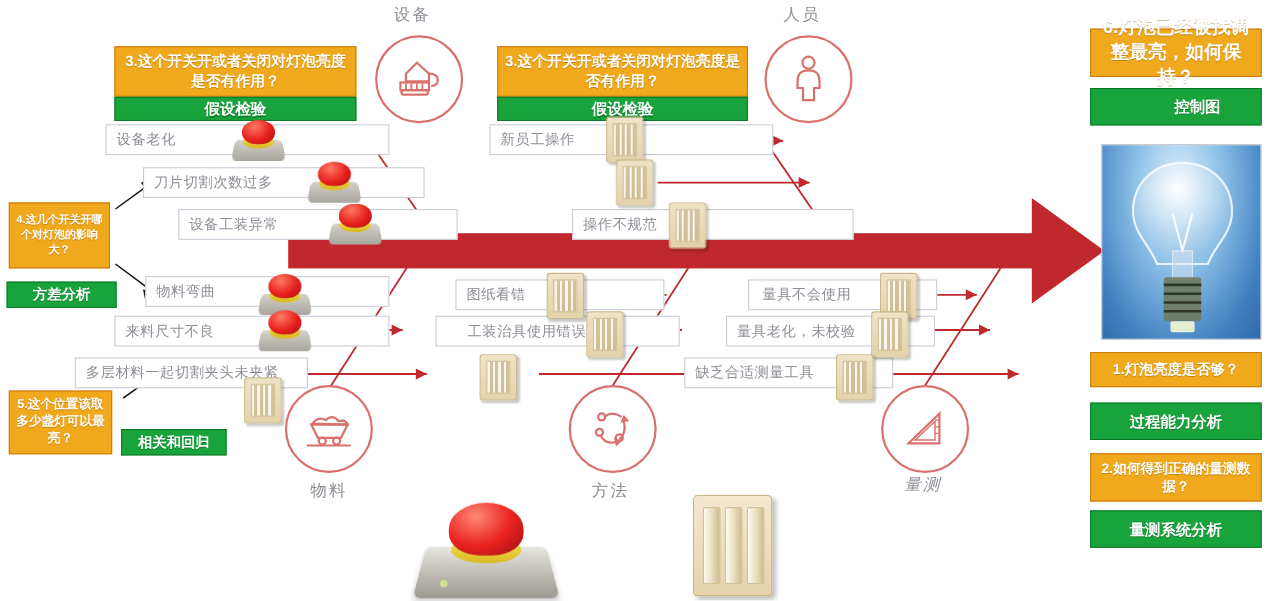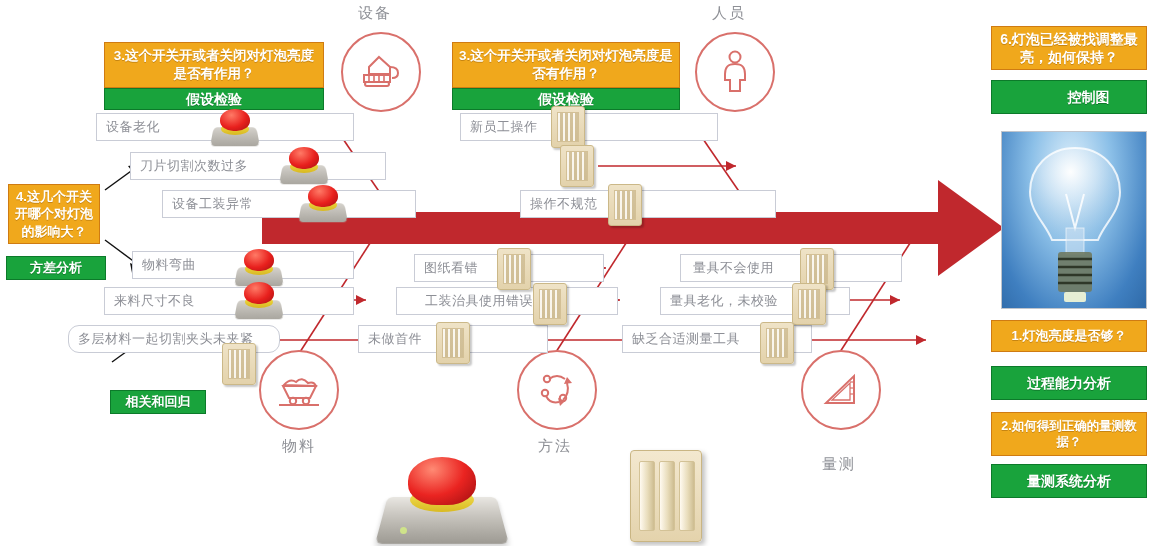--- a/index.html
+++ b/index.html
@@ -266,21 +266,21 @@
     </g>
   </svg>
 
   <div class="spine"></div>
   <div class="spine-head"></div>
 
   <div class="cat-label" style="left:358px; top:4px;">设备</div>
   <div class="cat-label" style="left:712px; top:4px;">人员</div>
   <div class="cat-label" style="left:282px; top:437px;">物料</div>
   <div class="cat-label" style="left:538px; top:437px;">方法</div>
-  <div class="cat-label" style="left:822px; top:455px;">量测</div>
+  <div class="cat-label" style="left:822px; top:431px;font-style:italic;">量测</div>
 
   <div class="cat-circle" style="left:341px; top:32px;">
     <svg width="44" height="38" viewBox="0 0 44 38">
       <path d="M20 4 L31 14 L31 21 L10 21 L10 14 Z" fill="none" stroke="#d9706b" stroke-width="2"></path>
       <path d="M31 14 Q39 14 39 20 Q39 25 33 25" fill="none" stroke="#d9706b" stroke-width="2"></path>
       <rect x="5" y="22" width="26" height="7" fill="none" stroke="#d9706b" stroke-width="2"></rect>
       <rect x="6" y="29" width="24" height="4" rx="2" fill="none" stroke="#d9706b" stroke-width="2"></rect>
       <g stroke="#d9706b" stroke-width="1.6">
         <line x1="10" y1="23" x2="10" y2="28"></line>
           <line x1="15" y1="23" x2="15" y2="28"></line>
@@ -331,26 +331,27 @@
       </g>
     </svg>
   </div>
 
   <div class="q-box" style="left:104px; top:42px; width:220px; height:46px;">3.这个开关开或者关闭对灯泡亮度是否有作用？</div>
   <div class="g-box" style="left:104px; top:88px; width:220px; height:22px;">假设检验</div>
 
   <div class="q-box" style="left:452px; top:42px; width:228px; height:46px;">3.这个开关开或者关闭对灯泡亮度是否有作用？</div>
   <div class="g-box" style="left:452px; top:88px; width:228px; height:22px;">假设检验</div>
 
-  <div class="q-box" style="left:8px; top:184px; width:92px; height:60px; font-size:13px;">4.这几个开关开哪个对灯泡的影响大？</div>
+  <div class="q-box" style="left:8px; top:184px; width:92px; height:60px; font-size:10px;">4.这几个开关开哪个对灯泡的影响大？</div>
   <div class="g-box" style="left:6px; top:256px; width:100px; height:24px; font-size:13px;">方差分析</div>
 
+  <div class="q-box" style="left:8px; top:355px; width:94px; height:58px; font-size:11.5px;">5.这个位置该取多少盏灯可以最亮？</div>
   <div class="g-box" style="left:110px; top:390px; width:96px; height:24px; font-size:13px;">相关和回归</div>
 
-  <div class="q-box" style="left:991px; top:26px; width:156px; height:44px; font-size:14px;">6.灯泡已经被找调整最亮，如何保持？</div>
+  <div class="q-box" style="left:991px; top:26px; width:156px; height:44px; font-size:17px;">6.灯泡已经被找调整最亮，如何保持？</div>
   <div class="g-box" style="left:991px; top:80px; width:156px; height:34px;padding-left:39px;">控制图</div>
 
   <div class="q-box" style="left:991px; top:320px; width:156px; height:32px; font-size:13px;">1.灯泡亮度是否够？</div>
   <div class="g-box" style="left:991px; top:366px; width:156px; height:34px;">过程能力分析</div>
 
   <div class="q-box" style="left:991px; top:412px; width:156px; height:44px; font-size:12.5px;">2.如何得到正确的量测数据？</div>
   <div class="g-box" style="left:991px; top:464px; width:156px; height:34px;">量测系统分析</div>
 
   <div class="bulb">
     <svg width="146" height="178" viewBox="0 0 146 178">
@@ -388,52 +389,51 @@
     <div class="base"></div>
       <div class="ring"></div>
       <div class="cap"></div>
     </div>
   <div class="sw-red" style="left:300px; top:184px;">
     <div class="base"></div>
       <div class="ring"></div>
       <div class="cap"></div>
     </div>
 
-  <div class="cause-box" style="left:460px; top:113px; width:258px; height:28px;">新员工操作</div>
+  <div class="cause-box" style="left:445px; top:113px; width:258px; height:28px;">新员工操作</div>
   <div class="cause-box" style="left:520px; top:190px; width:256px; height:28px;">操作不规范</div>
 
   <div class="sw-beige" style="left:551px; top:106px;"></div>
   <div class="sw-beige" style="left:560px; top:145px;"></div>
   <div class="sw-beige" style="left:608px; top:184px;"></div>
 
   <div class="cause-box" style="left:132px; top:251px; width:222px; height:28px;">物料弯曲</div>
   <div class="cause-box" style="left:104px; top:287px; width:250px; height:28px;">来料尺寸不良</div>
-  <div class="cause-box" style="left:68px; top:325px; width:212px; height:28px;border-radius:11px;">多层材料一起切割夹头未夹紧</div>
+  <div class="cause-box" style="left:68px; top:325px; width:212px; height:28px;">多层材料一起切割夹头未夹紧</div>
 
   <div class="sw-red" style="left:236px; top:248px;">
     <div class="base"></div>
       <div class="ring"></div>
       <div class="cap"></div>
     </div>
   <div class="sw-red" style="left:236px; top:281px;">
     <div class="base"></div>
       <div class="ring"></div>
       <div class="cap"></div>
     </div>
   <div class="sw-beige" style="left:222px; top:343px;"></div>
 
   <div class="cause-box" style="left:414px; top:254px; width:190px; height:28px;">图纸看错</div>
   <div class="cause-box" style="left:396px; top:287px; width:222px; height:28px;padding-left:28px;">工装治具使用错误</div>
-  <div class="cause-box" style="left:358px; top:325px; width:190px; height:28px;">未做首件</div>
 
   <div class="sw-beige" style="left:497px; top:248px;"></div>
   <div class="sw-beige" style="left:533px; top:283px;"></div>
   <div class="sw-beige" style="left:436px; top:322px;"></div>
 
-  <div class="cause-box" style="left:680px; top:254px; width:222px; height:28px;padding-left:12px;">量具不会使用</div>
+  <div class="cause-box" style="left:680px; top:254px; width:172px; height:28px;padding-left:12px;">量具不会使用</div>
   <div class="cause-box" style="left:660px; top:287px; width:190px; height:28px;">量具老化，未校验</div>
   <div class="cause-box" style="left:622px; top:325px; width:190px; height:28px;">缺乏合适测量工具</div>
 
   <div class="sw-beige" style="left:800px; top:248px;"></div>
   <div class="sw-beige" style="left:792px; top:283px;"></div>
   <div class="sw-beige" style="left:760px; top:322px;"></div>
 
   <div class="photo-estop">
     <div class="plate"></div>
       <div class="dot"></div>

